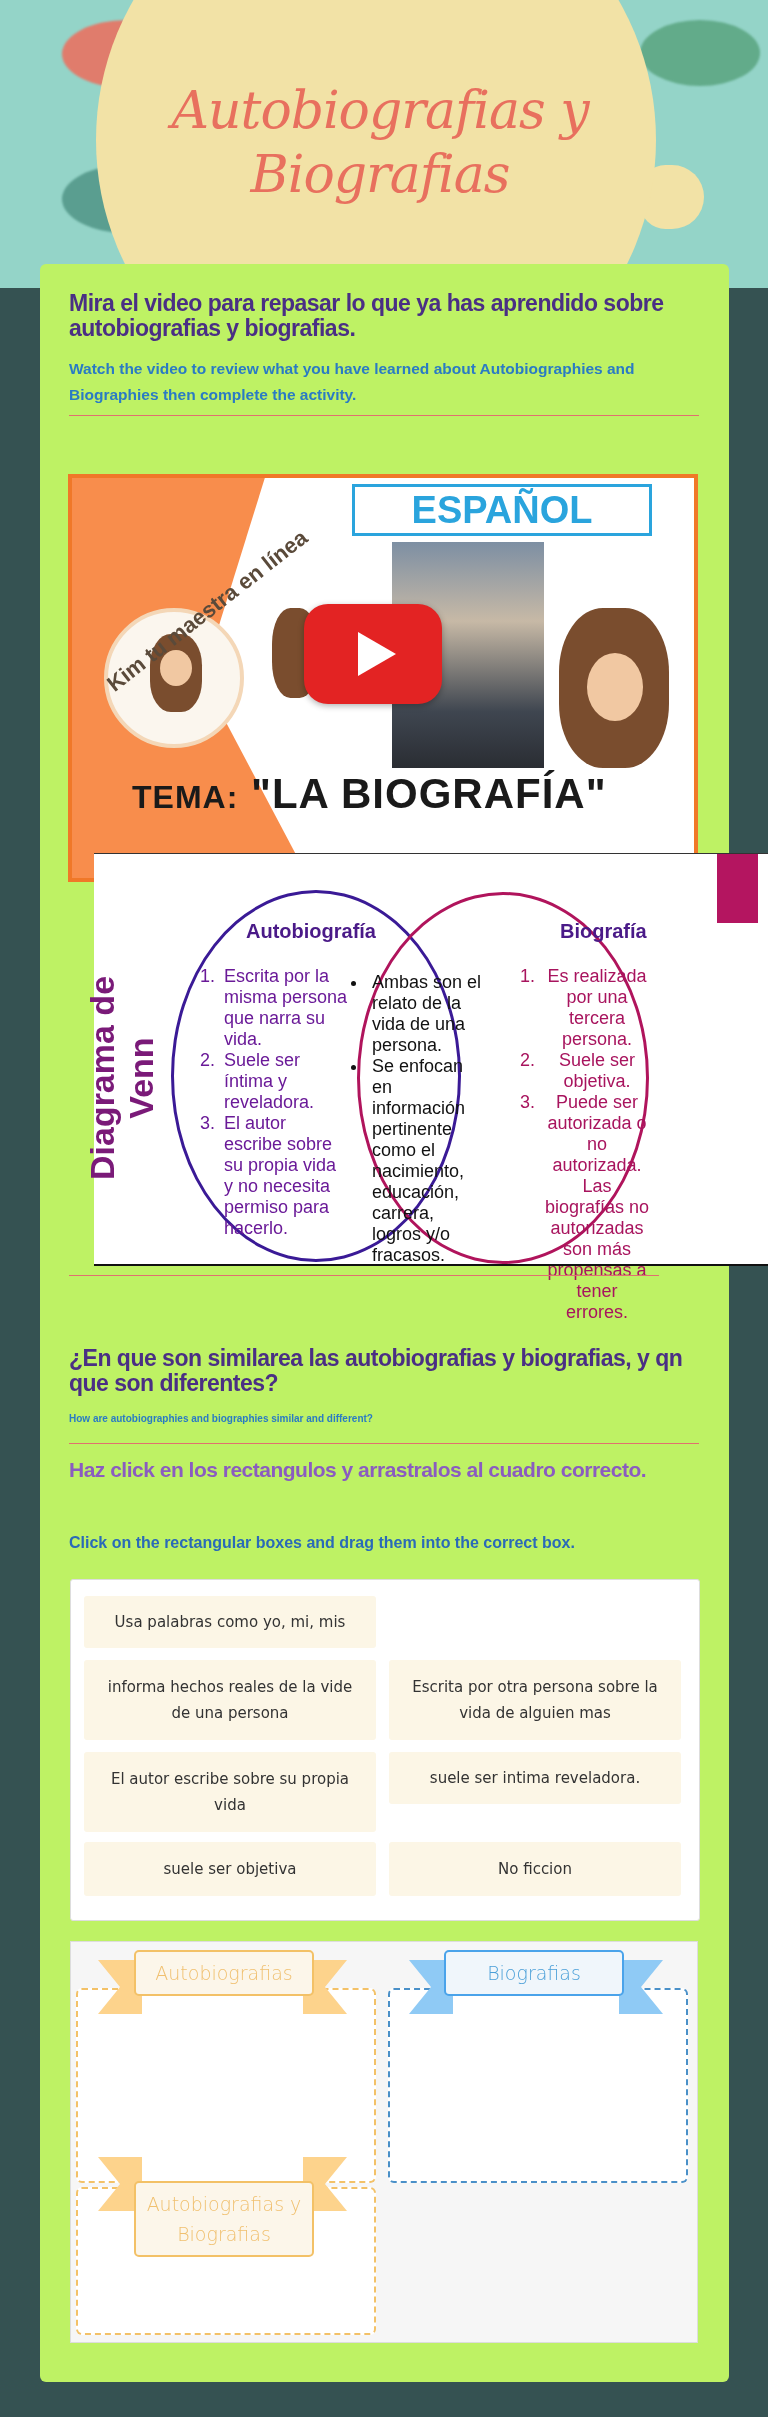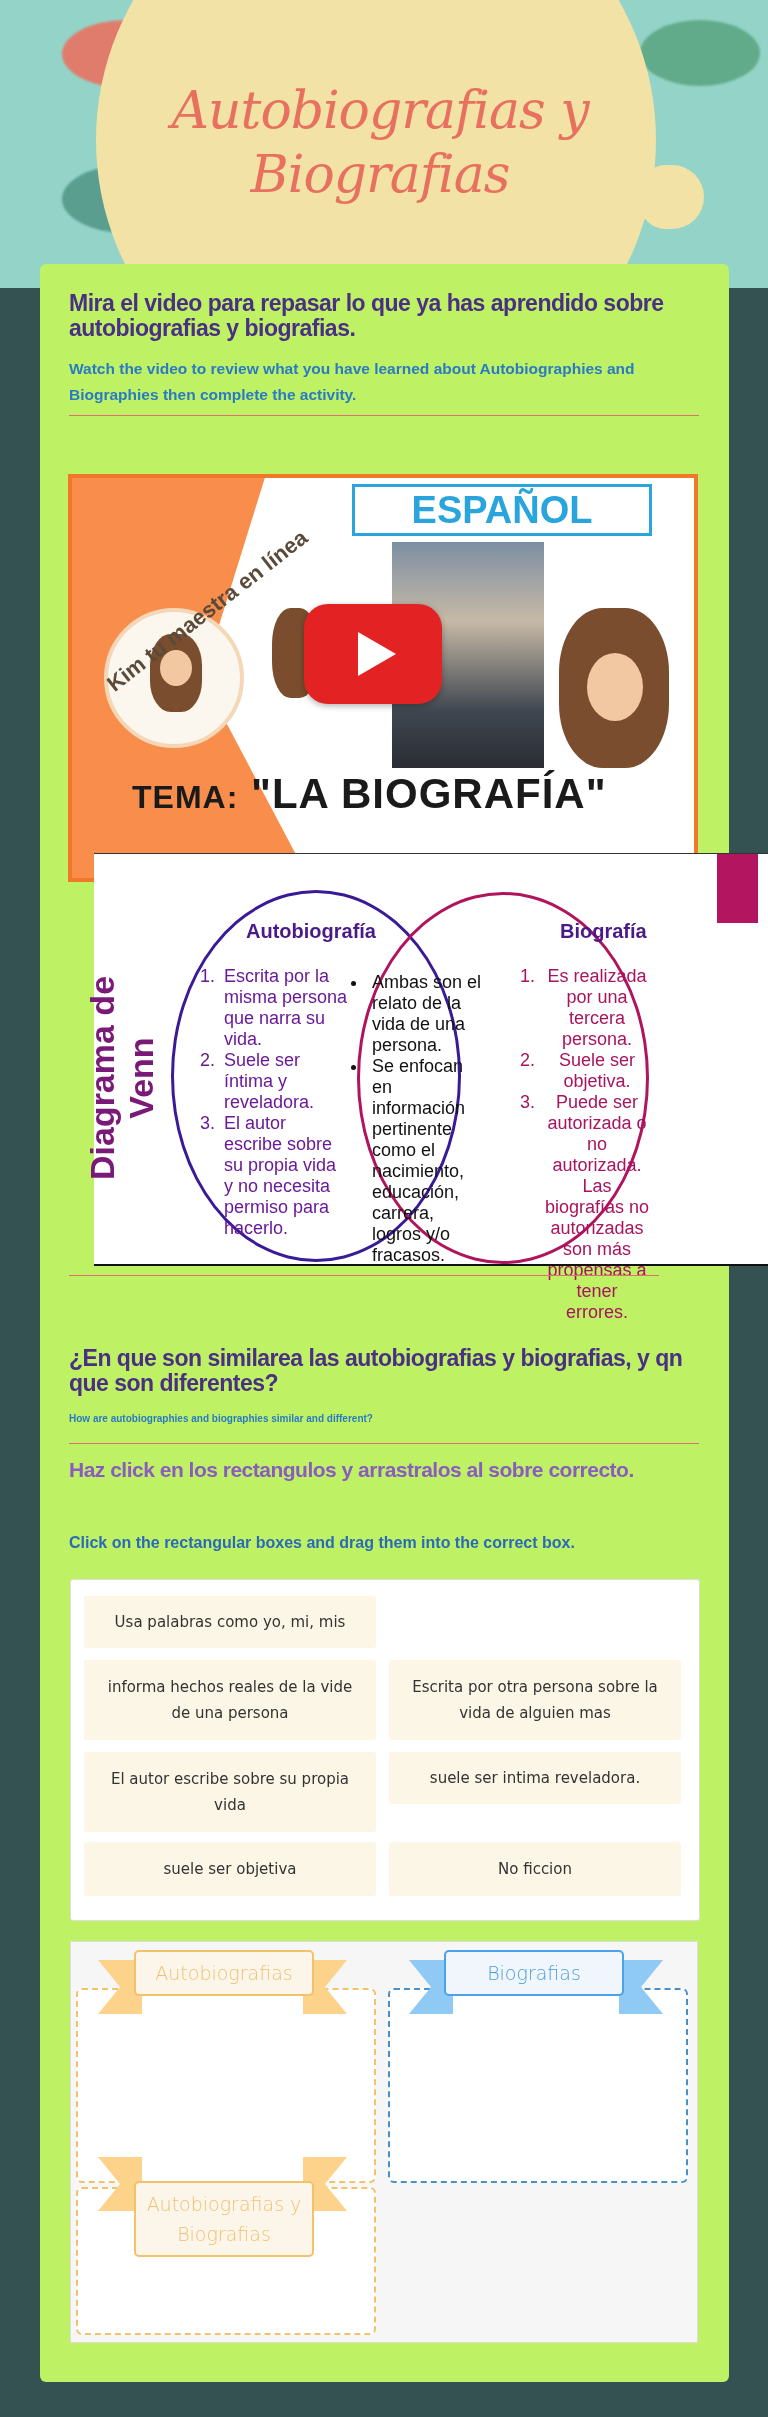--- a/index.html
+++ b/index.html
@@ -229,21 +229,21 @@
         <li>Suele ser objetiva.</li>
         <li>Puede ser autorizada o no autorizada. Las biografías no autorizadas son más propensas a tener errores.</li>
       </ol>
     </div>
   </div>
   <div class="rule" style="top:1011px;width:590px;"></div>
 
   <div class="h1" style="top:1082px;">¿En que son similarea las autobiografias y biografias, y qn que son diferentes?</div>
   <div class="sub" style="top:1142px;font-size:10px;">How are autobiographies and biographies similar and different?</div>
   <div class="rule" style="top:1179px;"></div>
-  <div class="h1" style="top:1189px;color:#8a5cc0;font-size:21px;line-height:34px;font-weight:bold;">Haz click en los rectangulos y arrastralos al sobre correcto.</div>
+  <div class="h1" style="top:1189px;color:#8a5cc0;font-size:21px;line-height:34px;font-weight:bold;">Haz click en los rectangulos y arrastralos al cuadro correcto.</div>
   <div class="sub" style="top:1266px;color:#2a6ab8;font-size:16px;">Click on the rectangular boxes and drag them into the correct box.</div>
 
   <div class="drag-area">
     <div class="chip" style="left:13px;top:16px;width:292px;height:52px;">Usa palabras como yo, mi, mis</div>
     <div class="chip" style="left:13px;top:80px;width:292px;height:80px;">informa hechos reales de la vide de una persona</div>
     <div class="chip" style="left:318px;top:80px;width:292px;height:80px;">Escrita por otra persona sobre la vida de alguien mas</div>
     <div class="chip" style="left:13px;top:172px;width:292px;height:80px;">El autor escribe sobre su propia vida</div>
     <div class="chip" style="left:318px;top:172px;width:292px;height:52px;">suele ser intima  reveladora.</div>
     <div class="chip" style="left:13px;top:262px;width:292px;height:54px;">suele ser objetiva</div>
     <div class="chip" style="left:318px;top:262px;width:292px;height:54px;">No ficcion</div>

